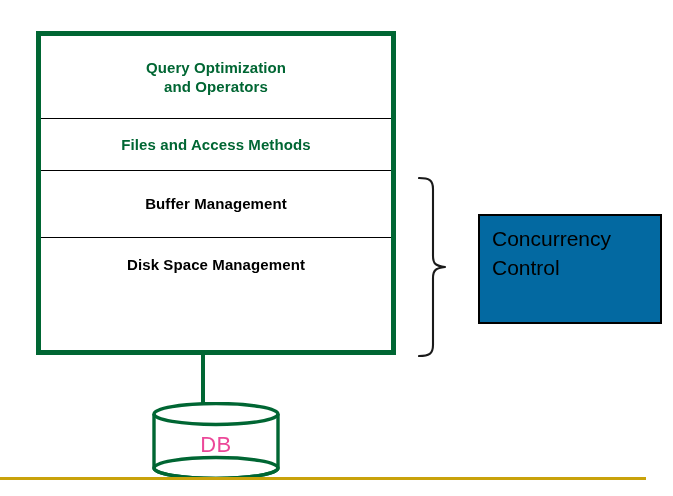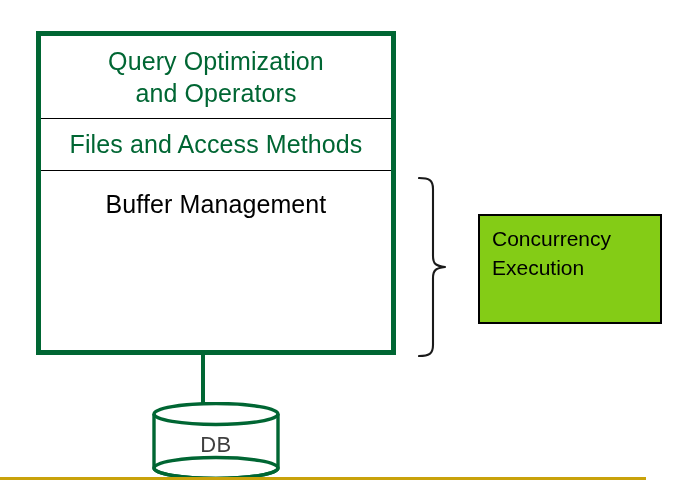--- a/index.html
+++ b/index.html
@@ -31,26 +31,27 @@
     background: #ffffff;
     display: flex;
     flex-direction: column;
   }
   .layer-row {
     box-sizing: border-box;
     display: flex;
     align-items: center;
     justify-content: center;
     text-align: center;
-    font-size: 25px;
+    font-size: 15px;
     line-height: 1.30;
     letter-spacing: 0.1px;
     background: #ffffff;
     border-bottom: 1.6px solid #000000;
     padding: 0 6px;
+    font-weight: bold;
   }
   .layer-row:last-child {
     border-bottom: none;
   }
   .layer-row.green { color: #006633; }
   .layer-row.black { color: #000000; }
 
   .row-h1 { height: 83px; }
   .row-h2 { height: 58px; }
   .row-h3 { height: 52px; }
@@ -76,21 +77,21 @@
     height: 78px;
   }
   #db-cylinder svg { display: block; }
   #db-label {
     position: absolute;
     left: 0;
     top: 30px;
     width: 132px;
     text-align: center;
     font-size: 22px;
-    color: #404040;
+    color: #ec4899;
     letter-spacing: 0.5px;
   }
 
   
   #brace {
     position: absolute;
     left: 418px;
     top: 176px;
     width: 34px;
     height: 182px;
@@ -99,21 +100,21 @@
 
   
   #concurrency-box {
     position: absolute;
     left: 478px;
     top: 214px;
     width: 184px;
     height: 110px;
     box-sizing: border-box;
     border: 2.5px solid #000000;
-    background: #84cc16;
+    background: #0369a1;
     padding: 9px 0 0 12px;
     font-size: 21px;
     line-height: 1.36;
     color: #000000;
   }
   #concurrency-box .cline { white-space: nowrap; }
 
   
   #footer-rule {
     position: absolute;
@@ -140,20 +141,23 @@
 
 
     <div class="layer-row row-h3 green">
       <span>Files and Access Methods</span>
     </div>
 
     <div class="layer-row row-h4 black">
       <span>Buffer Management</span>
     </div>
 
+    <div class="layer-row row-h5 black">
+      <span>Disk Space Management</span>
+    </div>
 
   </div>
 
   <div id="db-connector"></div>
 
   <div id="db-cylinder">
     <svg width="132" height="78" viewBox="0 0 132 78">
       <ellipse cx="66" cy="12" rx="62" ry="10.5" fill="#ffffff" stroke="#006633" stroke-width="3.4"></ellipse>
       <path d="M4,12 L4,66" fill="none" stroke="#006633" stroke-width="3.4"></path>
       <path d="M128,12 L128,66" fill="none" stroke="#006633" stroke-width="3.4"></path>
@@ -170,18 +174,18 @@
                L15,80
                C15,88 18,90 27,91
                C18,92 15,94 15,102
                L15,169
                C15,178 11,180 1,180" fill="none" stroke="#1a1a1a" stroke-width="2.1" stroke-linecap="round" stroke-linejoin="round"></path>
     </svg>
   </div>
 
   <div id="concurrency-box">
     <div class="cline">Concurrency</div>
-    <div class="cline">Execution</div>
+    <div class="cline">Control</div>
   </div>
 
   <div id="footer-rule"></div>
 
 </div>
 
 </body></html>

